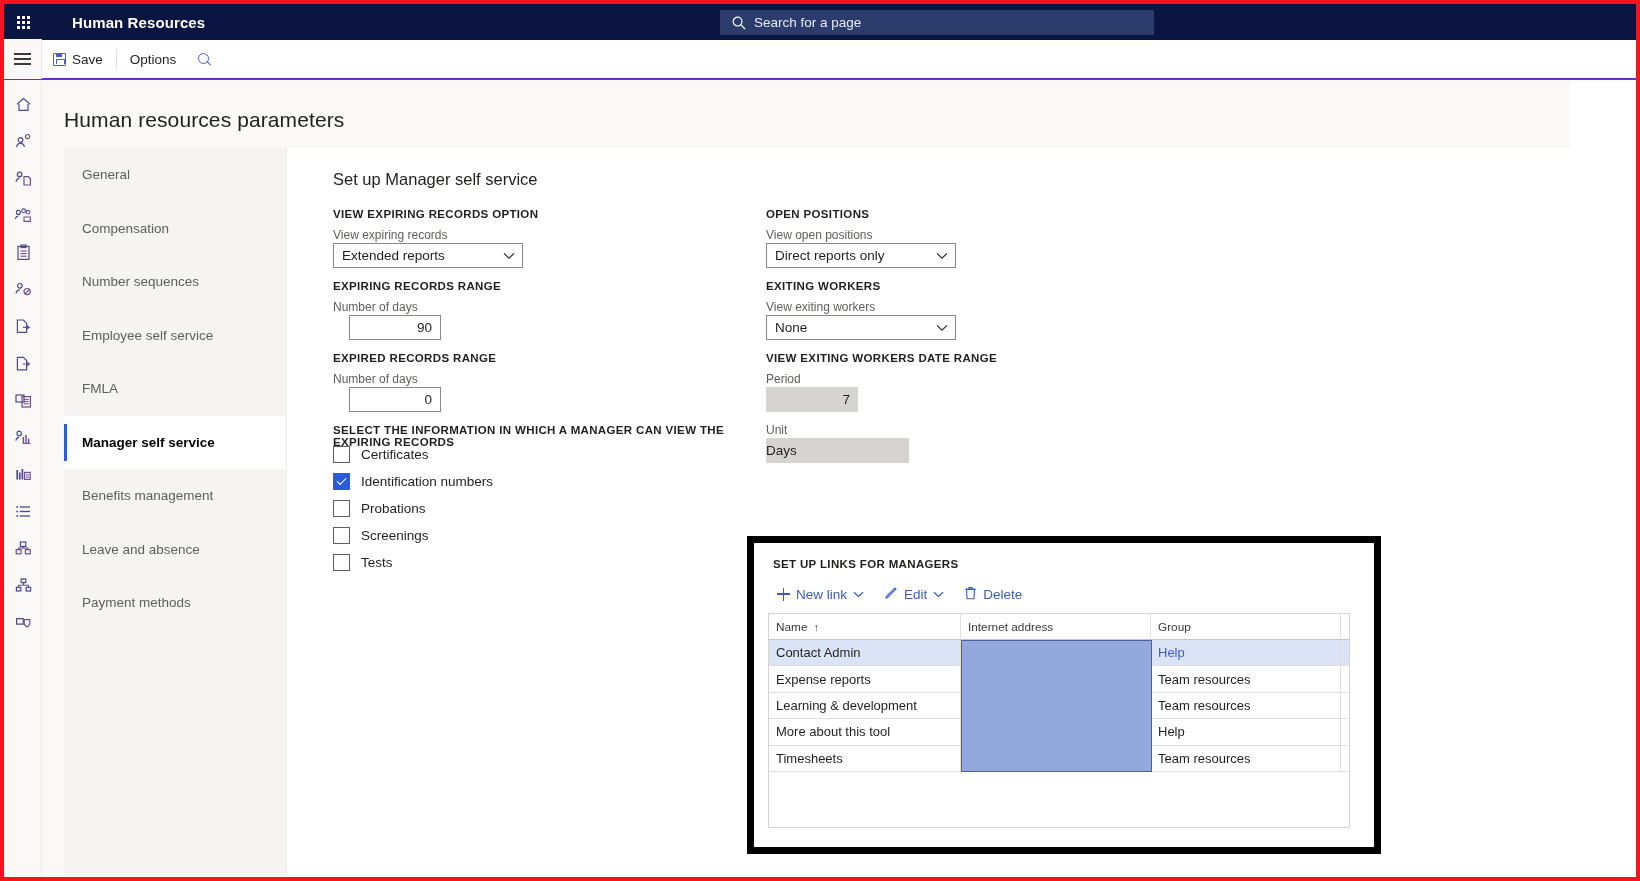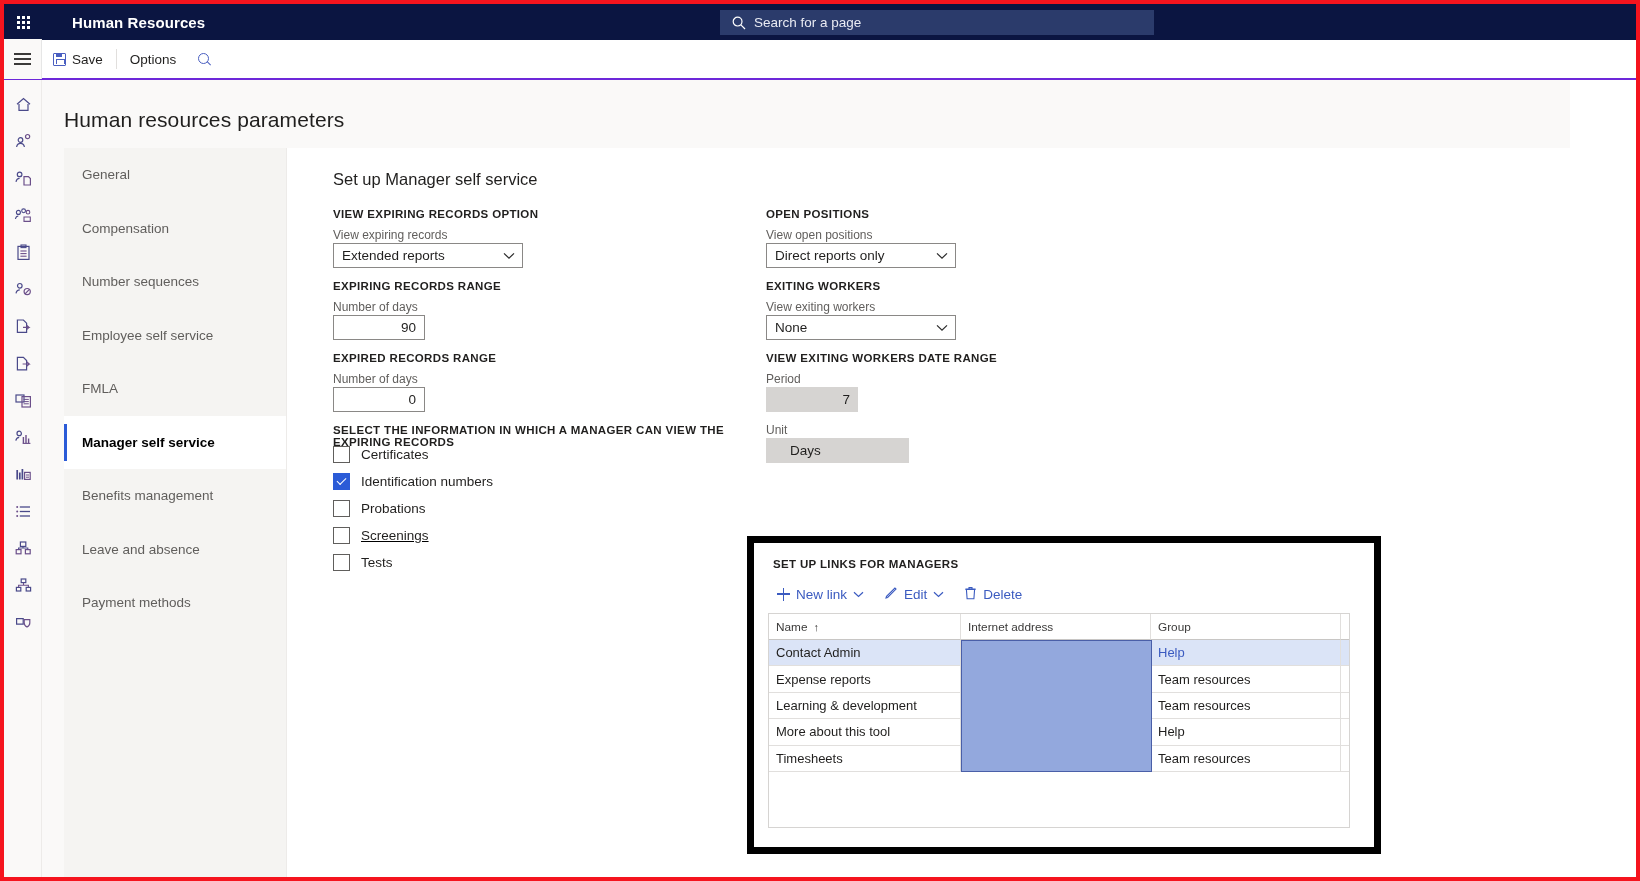--- a/index.html
+++ b/index.html
@@ -202,28 +202,28 @@
   .ctl .val { padding-left: 8px; flex: 1; }
   .ctl .chev {
     width: 26px; display: flex; align-items: center; justify-content: center;
   }
   .ctl .chev svg { display: block; }
   .numbox {
     position: absolute; height: 25px;
     border: 1px solid #8a8886; background: #ffffff;
     font-size: 13.5px; color: #201f1e;
     display: flex; align-items: center; justify-content: flex-end;
-    padding-right: 8px; cursor: text;
+    padding-right: 8px; cursor: text; margin-left: 16px;
   }
   .readonly {
     position: absolute; height: 25px;
     border: none; background: #d6d4d2;
     font-size: 13.5px; color: #201f1e;
     display: flex; align-items: center;
-    padding-left: 24px;
+    padding-left: 0;
   }
   .readonly.num { justify-content: flex-end; padding-right: 8px; padding-left: 0; }
 
   
   .cbrow {
     position: absolute;
     display: flex; align-items: center; gap: 11px;
     cursor: pointer;
   }
   .cbox {
@@ -555,21 +555,21 @@
         <div class="cbrow" style="left:46px; top:325px;">
           <span class="cbox on">
               <span class="tick"></span>
             </span>
           <span class="cblabel">Identification numbers</span>
         </div>
         <div class="cbrow" style="left:46px; top:352px;">
           <span class="cbox"></span>
           <span class="cblabel">Probations</span>
         </div>
-        <div class="cbrow" style="left:46px; top:379px;text-decoration:underline;">
+        <div class="cbrow" style="left:46px; top:379px;">
           <span class="cbox"></span>
           <span class="cblabel">Screenings</span>
         </div>
         <div class="cbrow" style="left:46px; top:406px;">
           <span class="cbox"></span>
           <span class="cblabel">Tests</span>
         </div>
 
         <div class="group-head" style="left:479px; top:60px;">OPEN POSITIONS</div>
         <div class="field-label" style="left:479px; top:80px;">View open positions</div>

